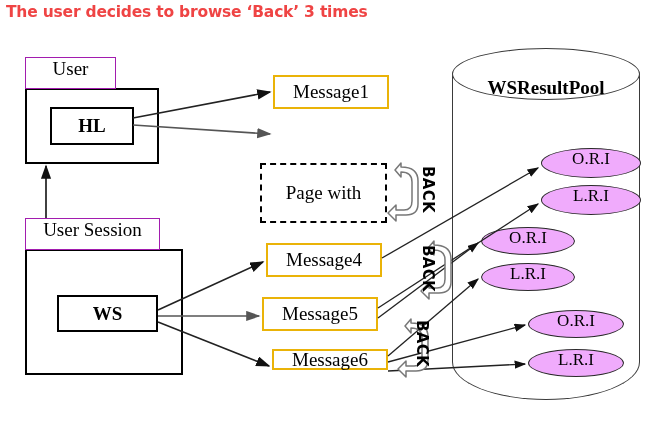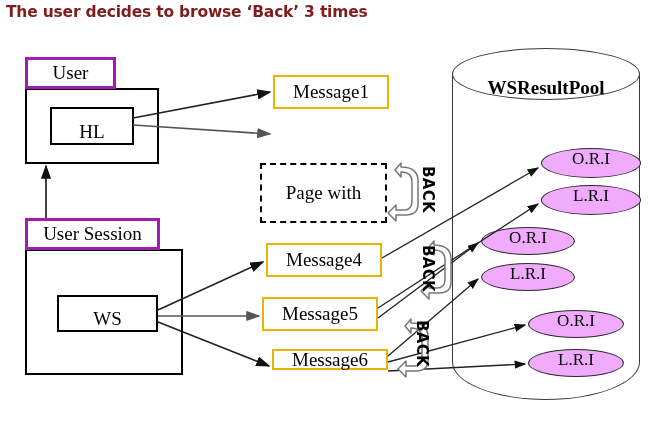--- a/index.html
+++ b/index.html
@@ -16,58 +16,59 @@
     font-family: "Liberation Serif", "DejaVu Serif", serif;
   }
   #title {
     position: absolute;
     left: 6px;
     top: 3px;
     font-family: "DejaVu Sans", "Liberation Sans", sans-serif;
     font-weight: bold;
     font-size: 15.5px;
     letter-spacing: -0.2px;
-    color: #7f1d1d;
+    color: #ef4444;
     white-space: nowrap;
   }
   .box {
     position: absolute;
     border: 2px solid #eab308;
     background: #ffffff;
     box-sizing: border-box;
     display: flex;
     align-items: center;
     justify-content: center;
   }
   .pkg-tab {
     position: absolute;
-    border: 3px solid #a21caf;
+    border: 1px solid #a21caf;
+    background: #ffffff;
+    box-sizing: border-box;
+    display: flex;
+    align-items: flex-start;
+    justify-content: center;
+    z-index: 3;
+  }
+  .pkg-body {
+    position: absolute;
+    border: 2px solid #000000;
+    background: #ffffff;
+    box-sizing: border-box;
+    z-index: 2;
+  }
+  .inner-box {
+    position: absolute;
+    border: 2px solid #000000;
     background: #ffffff;
     box-sizing: border-box;
     display: flex;
     align-items: center;
     justify-content: center;
-    z-index: 3;
-  }
-  .pkg-body {
-    position: absolute;
-    border: 2px solid #000000;
-    background: #ffffff;
-    box-sizing: border-box;
-    z-index: 2;
-  }
-  .inner-box {
-    position: absolute;
-    border: 2px solid #000000;
-    background: #ffffff;
-    box-sizing: border-box;
-    display: flex;
-    align-items: flex-end;
-    justify-content: center;
     z-index: 4;
+    font-weight: bold;
   }
   .dashed-box {
     position: absolute;
     border: 2px dashed #000000;
     background: #ffffff;
     box-sizing: border-box;
     display: flex;
     flex-direction: row;
     align-items: center;
     justify-content: center;

